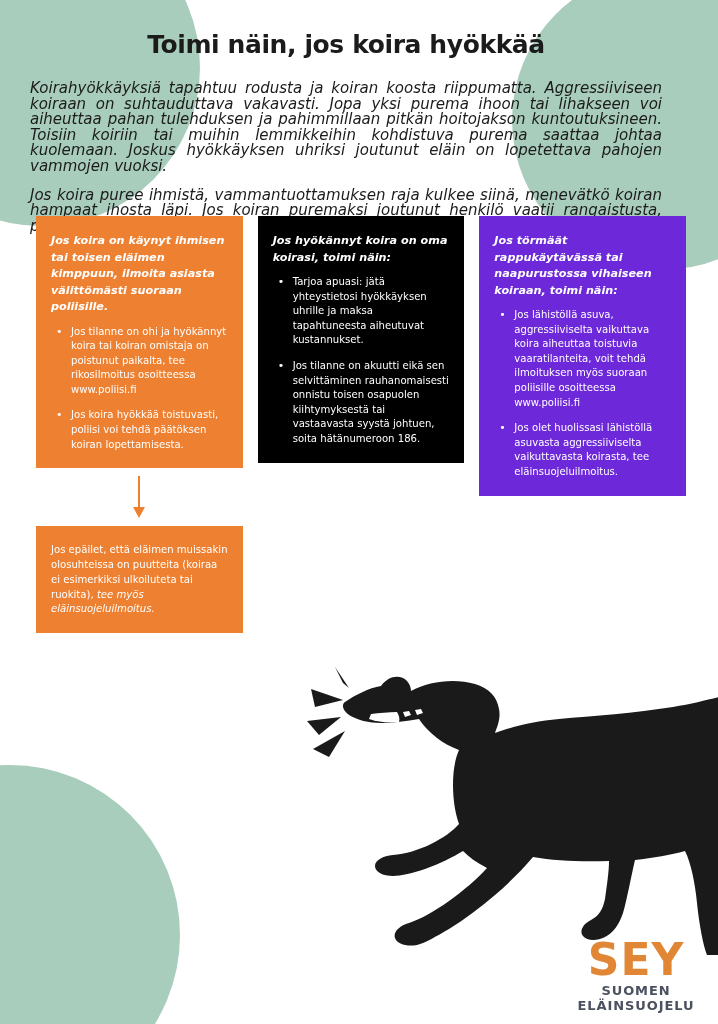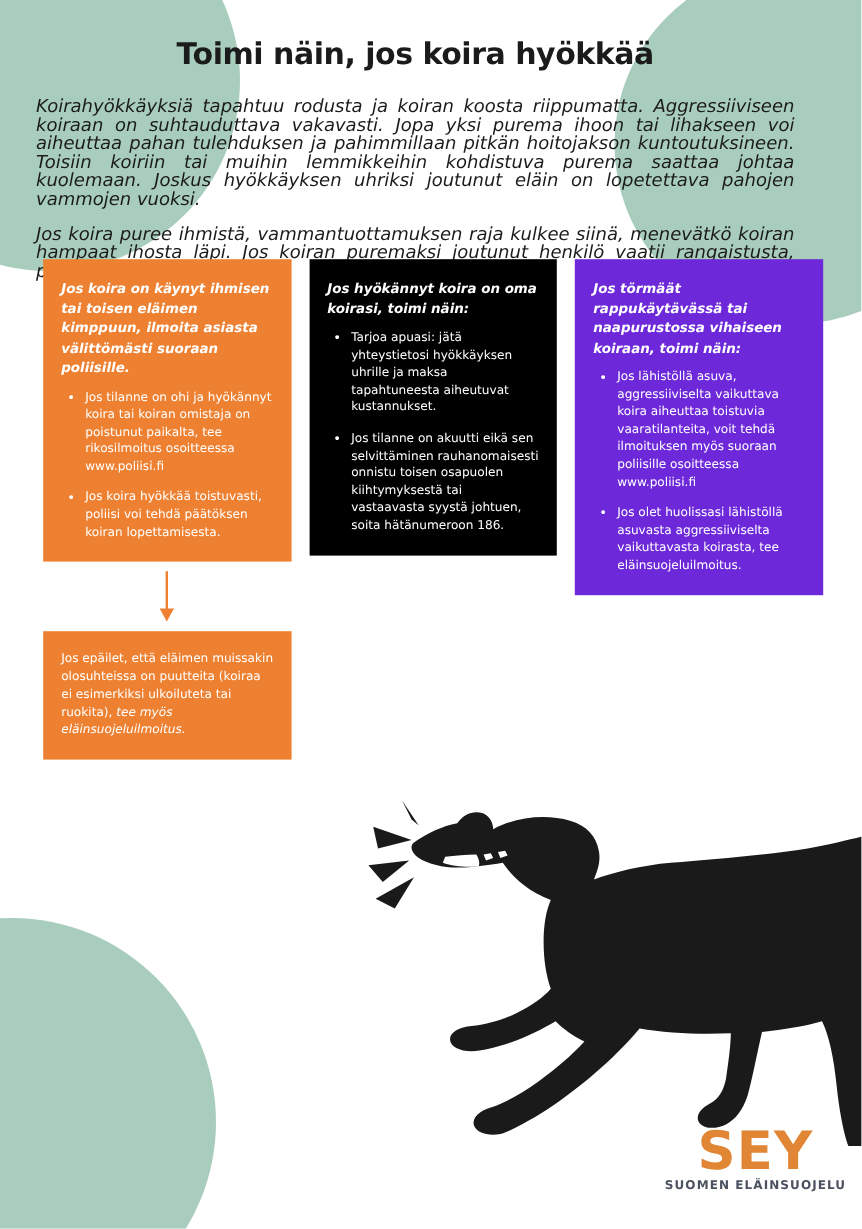--- a/index.html
+++ b/index.html
@@ -194,21 +194,21 @@
     font-family: "DejaVu Sans", sans-serif;
     font-size: 44px;
     font-weight: 700;
     letter-spacing: 1px;
     line-height: 40px;
     color: #E08634;
   }
   .logo-tag {
     margin-top: 3px;
     font-family: "DejaVu Sans", sans-serif;
-    font-size: 10px;
+    font-size: 13px;
     font-weight: 700;
     letter-spacing: 0.9px;
     color: #4C5160;
   }
 </style>
 </head>
 <body>
 
 <div class="poster">
 

